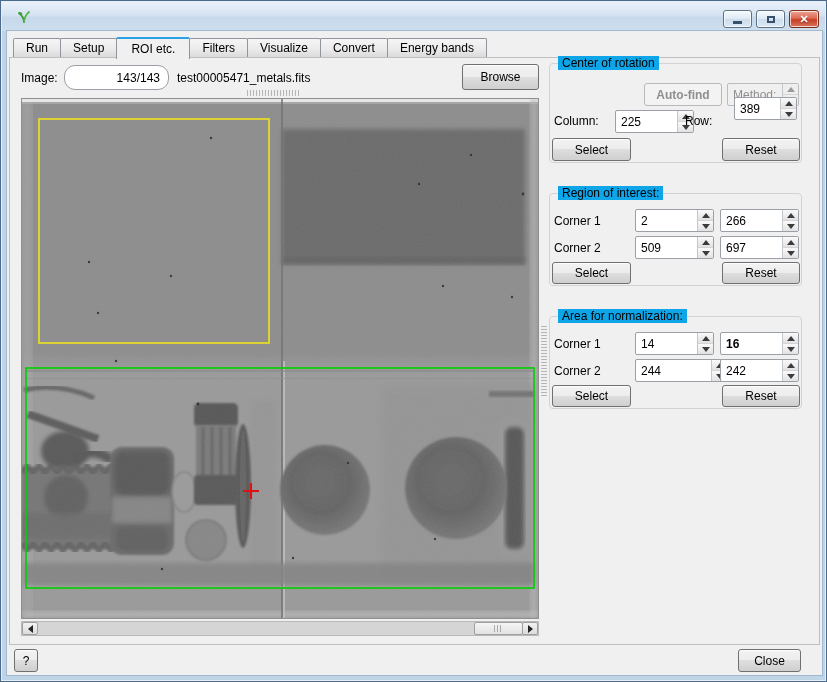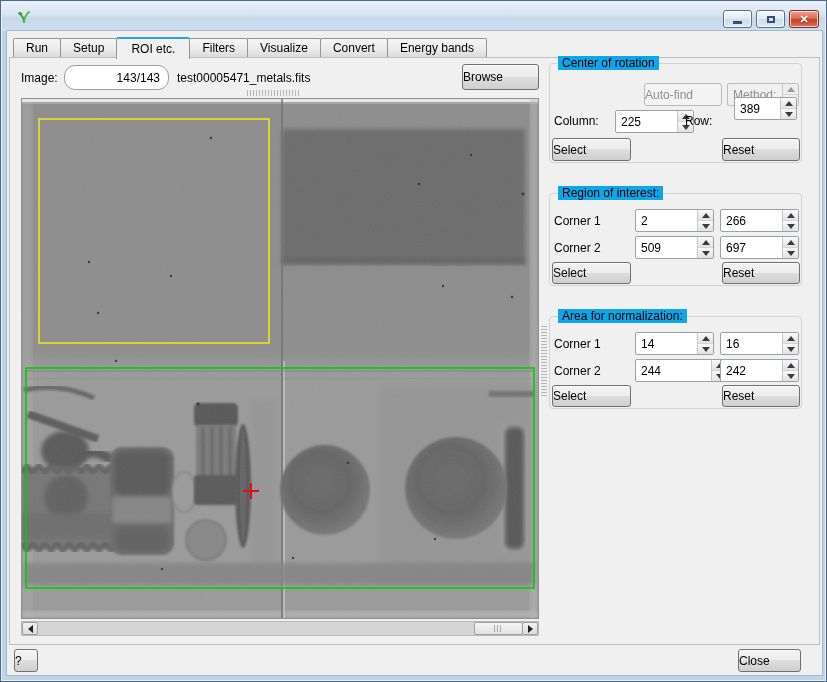--- a/index.html
+++ b/index.html
@@ -48,27 +48,27 @@
   .page {
     position:absolute; left:8px; top:56px; width:811px; height:588px;
     background:#f0f0f0; border:1px solid #bfbfbf; z-index:1;
   }
   .lbl { position:absolute; white-space:nowrap; z-index:7; }
   .field {
     position:absolute; background:#fff; border:1px solid #9aa0a6; border-radius:11px;
     display:flex; align-items:center; z-index:7;
   }
   .btn {
-    position:absolute; display:flex; align-items:center; justify-content:flex-start;
+    position:absolute; display:flex; align-items:center; justify-content:center;
     border:1px solid #707070; border-radius:3px;
     background:linear-gradient(#f3f3f3,#ececec 50%,#dedede 50%,#cfcfcf);
     box-shadow: inset 0 1px 0 rgba(255,255,255,.85);
     white-space:nowrap; cursor:default; z-index:7;
   }
-  .btn.disabled { border-color:#b8b8b8; background:#f3f3f3; color:#8f8f8f; box-shadow:none; }
+  .btn.disabled { border-color:#b8b8b8; background:#f3f3f3; color:#8f8f8f; box-shadow:none;font-weight:bold; }
   .spin {
     position:absolute; background:#fff; border:1px solid #9aa0a6; border-radius:2px;
     display:flex; z-index:7;
   }
   .spin .val { flex:1; display:flex; align-items:center; padding-left:5px; overflow:hidden; }
   .spin .sbtns { width:16px; display:flex; flex-direction:column; border-left:1px solid #c3c8cd; }
   .spin .sb { flex:1; display:flex; align-items:center; justify-content:center; background:linear-gradient(#fafafa,#e2e2e2); }
   .spin .sb + .sb { border-top:1px solid #d4d4d4; }
   .tri-up { width:0; height:0; border-left:4px solid transparent; border-right:4px solid transparent; border-bottom:5px solid #3c3c3c; }
   .tri-down { width:0; height:0; border-left:4px solid transparent; border-right:4px solid transparent; border-top:5px solid #3c3c3c; }
@@ -381,21 +381,21 @@
     <div class="val">14</div>
     <div class="sbtns">
       <div class="sb">
           <div class="tri-up"></div>
         </div>
       <div class="sb">
           <div class="tri-down"></div>
         </div>
     </div>
   </div>
-  <div class="spin" style="left:719px; top:331px; width:79px; height:23px;">
+  <div class="spin" style="left:719px; top:331px; width:79px; height:23px;font-weight:bold;">
     <div class="val">16</div>
     <div class="sbtns">
       <div class="sb">
           <div class="tri-up"></div>
         </div>
       <div class="sb">
           <div class="tri-down"></div>
         </div>
     </div>
   </div>

